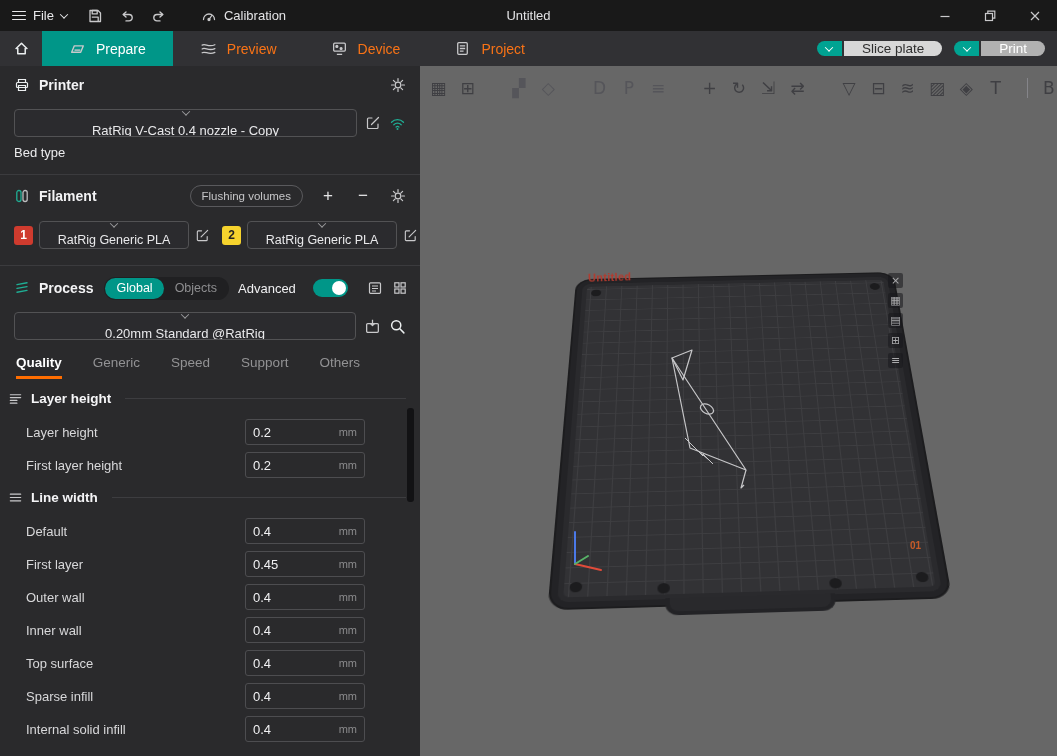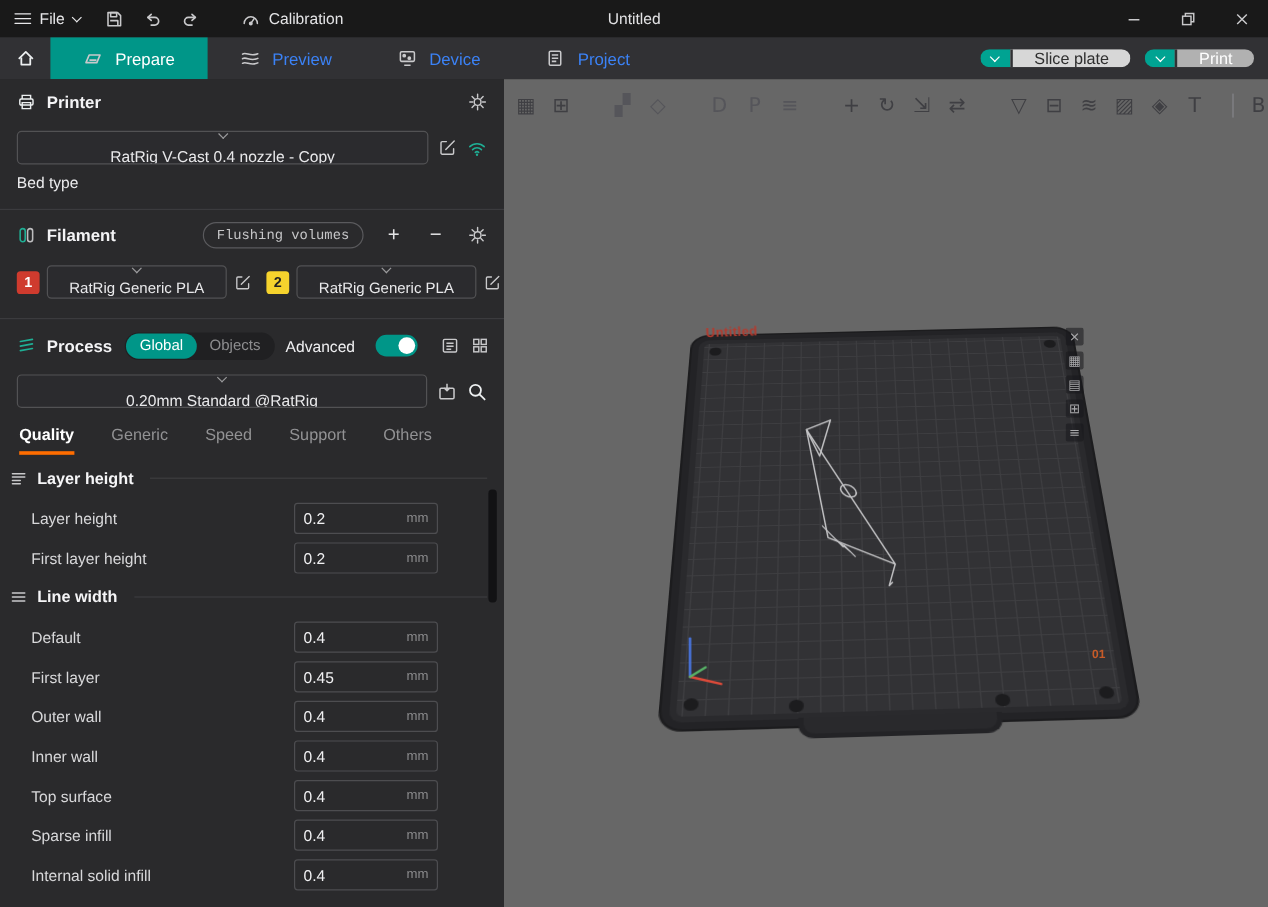--- a/index.html
+++ b/index.html
@@ -18,21 +18,21 @@
   .tb-ico { width:32px; height:100%; display:flex; align-items:center; justify-content:center; color:#dcdcde; }
   .tb-ico svg, .calib svg { display:block; }
   .calib { display:flex; align-items:center; gap:7px; padding:0 12px; height:100%; color:#e4e4e6; }
   .tb-title { position:absolute; left:50%; transform:translateX(-50%); top:8px; color:#e2e2e4; font-size:13px; }
   .win-btns { margin-left:auto; display:flex; height:100%; }
   .win-btn { width:45px; display:flex; align-items:center; justify-content:center; color:#e0e0e2; }
 
   
   .tabbar { height:35px; background:#313134; display:flex; align-items:stretch; }
   .home { width:42px; display:flex; align-items:center; justify-content:center; color:#f0f0f2; }
-  .tab { display:flex; align-items:center; gap:10px; padding:0 27px; color:#3b82f6; font-size:14px; }
+  .tab { display:flex; align-items:center; gap:10px; padding:0 27px; color:#f97316; font-size:14px; }
   .tab.active { background:#009688; color:#fff; }
   .tab svg { display:block; }
   .push { flex:1; }
   .split { display:flex; align-self:center; height:15px; border-radius:14px; overflow:hidden; margin-right:12px; }
   .seg-chev { width:25px; background:#00a392; color:#fff; display:flex; align-items:center; justify-content:center; }
   .seg-label { display:flex; align-items:center; padding:0 18px; border-left:2px solid #313134; font-size:13.5px; }
   .slice .seg-label { background:#d7d7d7; color:#2e2e2e; }
   .print .seg-label { background:#b1b1b1; color:#fff; }
 
   
@@ -50,21 +50,21 @@
   .icon.white { color:#eceff0; }
   .row { display:flex; align-items:center; margin:8px 14px 0; gap:8px; }
   .combo { display:flex; align-items:center; gap:7px; height:28px; border:1px solid #525254; border-radius:4px;
            padding:0 9px; background:#2b2b2e; color:#e9e9eb; white-space:nowrap; overflow:hidden;flex-direction:column; }
   .combo .chev { color:#9a9a9c; flex:none; }
   .printer-combo { width:352px; }
   .bed-combo { flex:1; background:#3a3a3d; border:none; color:#8f8f92; }
   .divider { height:1px; background:#3b3b3e; margin-top:14px; }
   .divider.fil { margin-top:16px; }
   .pill-btn { border:1px solid #5a5a5d; border-radius:11px; height:22px; padding:0 11px; display:flex;
-              align-items:center; font-size:11.5px; color:#c6c6c8;font-family:Liberation Mono, monospace; }
+              align-items:center; font-size:11.5px; color:#c6c6c8; }
   .mini { color:#e4e4e6; font-size:17px; width:16px; text-align:center; line-height:16px; }
   .slots { margin-top:10px; gap:6px; }
   .badge { width:19px; height:19px; border-radius:3px; display:flex; align-items:center; justify-content:center;
            font-size:12px; font-weight:bold; flex:none; }
   .badge.red { background:#cf3b2e; color:#fff; }
   .badge.yellow { background:#f6d32d; color:#222; }
   .fil-combo { width:150px; font-size:12.5px; gap:5px; padding:0 7px; flex:none; }
   .toggle-pills { background:#202022; border-radius:12px; height:23px; display:flex; align-items:center; padding:1px; margin-left:2px; }
   .tp { height:21px; display:flex; align-items:center; padding:0 11px; border-radius:11px; font-size:12.5px; color:#8e8e90; }
   .tp.active { background:#009688; color:#fff; }

